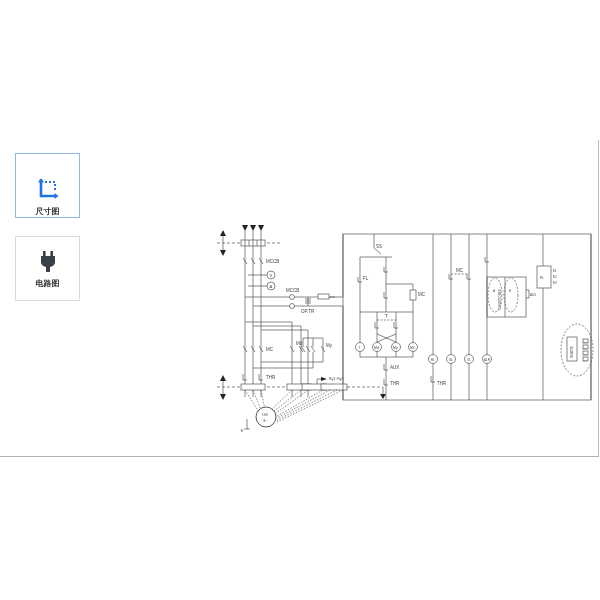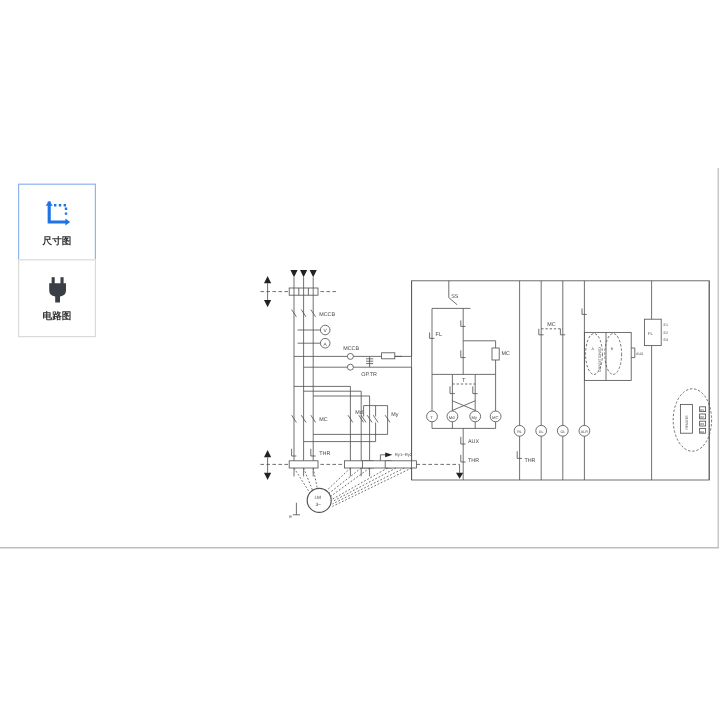--- a/index.html
+++ b/index.html
@@ -15,22 +15,22 @@
     }
 
     .tab {
       position: absolute;
       left: 15px;
       width: 65px; height: 65px;
       background: #fff;
       display: flex; flex-direction: column; align-items: center; justify-content: center;
       cursor: pointer;
     }
-    .tab.tab-dimension { top: 153px; border: 1px solid #8fb4ee; }
-    .tab.tab-circuit { top: 216px; border: 1px solid #dadada; }
+    .tab.tab-dimension { top: 153px; border: 1px solid #8fb4ee; justify-content: flex-end; }
+    .tab.tab-circuit { top: 236px; border: 1px solid #dadada; }
     .tab .icon { width: 24px; height: 24px; display: block; margin-bottom: 5px; }
     .tab .label {
       font-size: 8px; color: #333; letter-spacing: 0;
       font-family: "DejaVu Sans", sans-serif; font-weight: bold;
     }
 
     .diagram {
       position: absolute;
       left: 205px; top: 222px;
       width: 395px; height: 212px;

